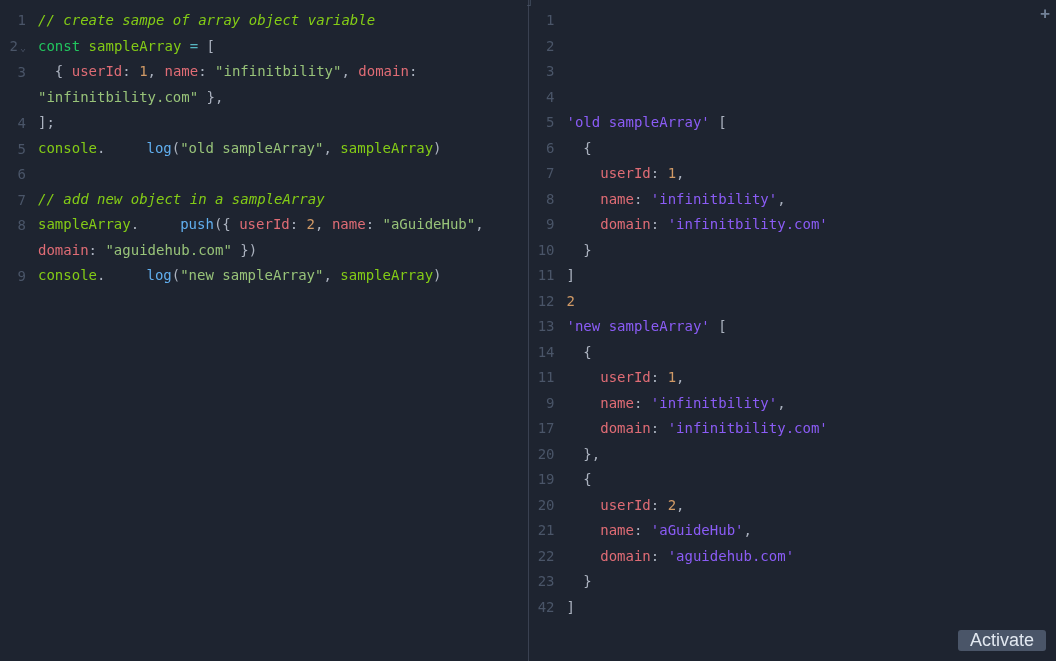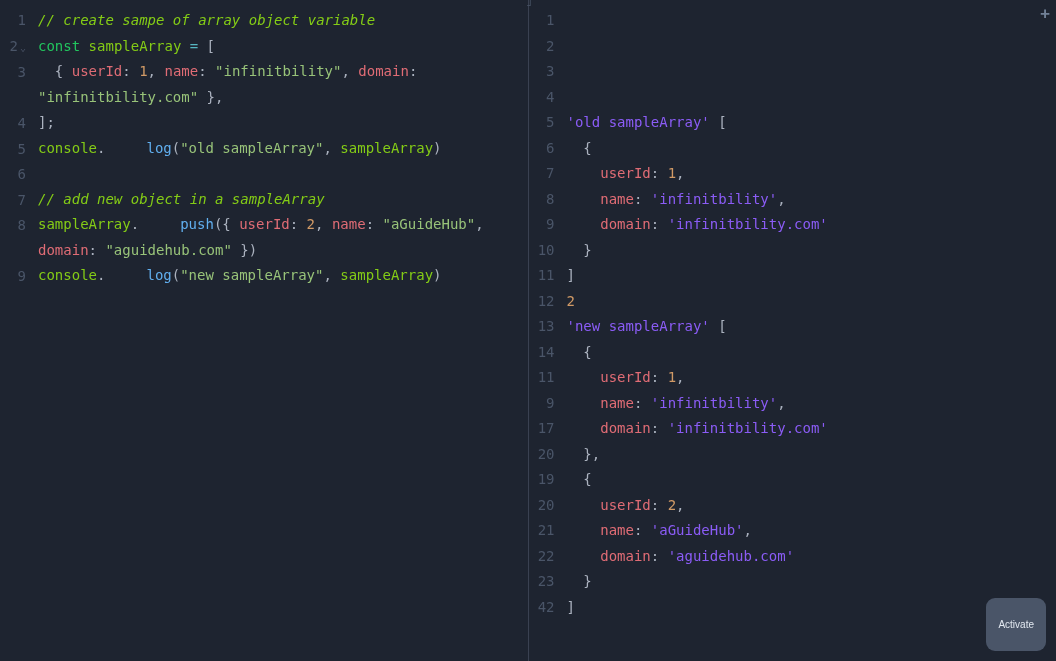--- a/index.html
+++ b/index.html
@@ -63,23 +63,23 @@
   font-size: 16px;
   cursor: pointer;
   font-weight: bold;
 }
 .activate-btn {
   position: absolute;
   bottom: 10px;
   right: 10px;
   background: #4a5568;
   color: #e2e8f0;
-  padding: 21px 12px;
-  border-radius: 9px;
-  font-size: 10px;
+  padding: 0 12px;
+  border-radius: 3px;
+  font-size: 18px;
   font-family: Arial, sans-serif;
   cursor: pointer;
   border: none;
 }
 .top-marker {
   position: absolute;
   top: 0;
   left: 527px;
   color: #4a5568;
   font-size: 10px;

